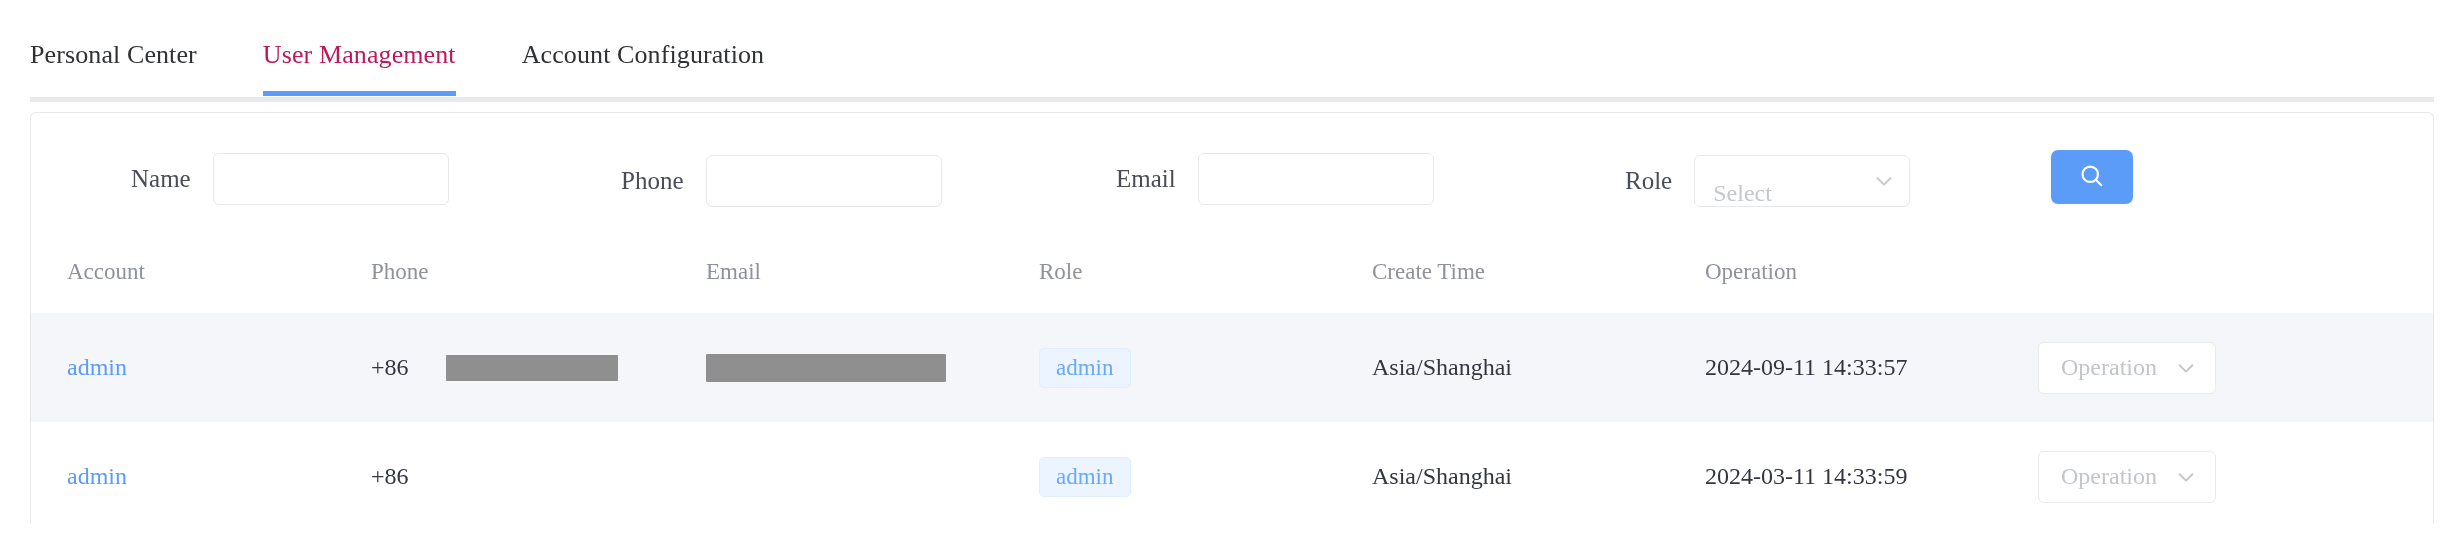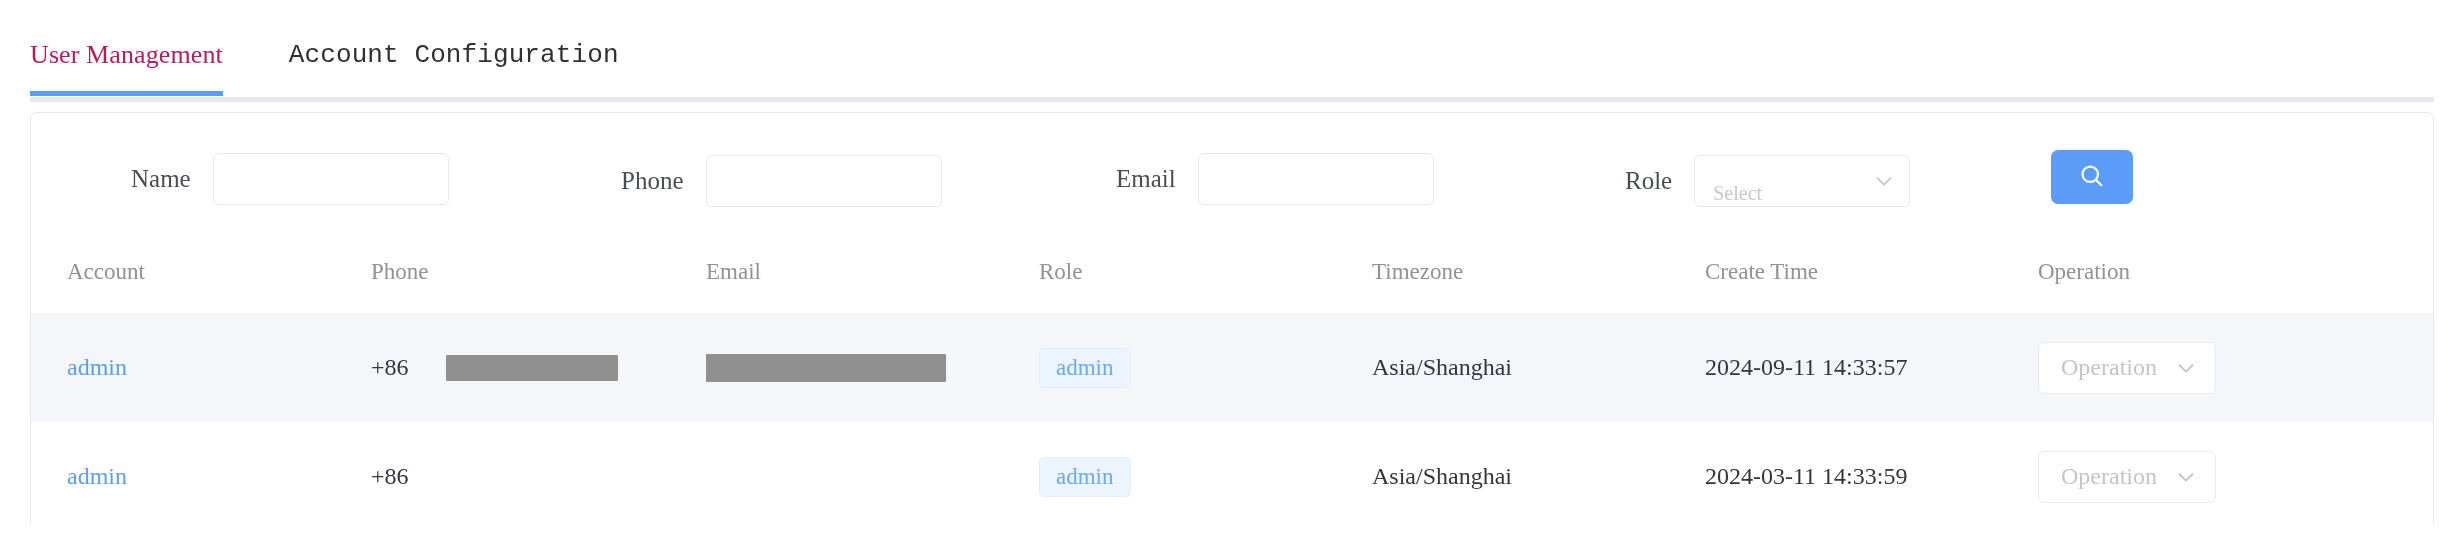--- a/index.html
+++ b/index.html
@@ -33,21 +33,21 @@
     font-size: 26px;
     color: #303133;
     padding: 0 0 26px 0;
     margin-right: 66px;
     line-height: 30px;
     white-space: nowrap;
     cursor: pointer;
     position: relative;
     letter-spacing: 0.1px;
   }
-  .tab:last-child { margin-right: 8px; font-family: Liberation Mono, monospace; }
+  .tab:last-child { margin-right: 8px; }
   .tab.active { color: #be185d; }
   .tab.active::after {
     content: "";
     position: absolute;
     left: 0; right: 0;
     bottom: 0;
     height: 5px;
     background: #5b9cf8;
     z-index: 2;
   }
@@ -118,21 +118,21 @@
     border-radius: 6px;
     background: #fff;
     box-sizing: border-box;
     display: flex;
     align-items: center;
     justify-content: space-between;
     padding: 0 14px 0 18px;
     cursor: pointer;
   }
   .select-placeholder {
-    font-size: 20px;
+    font-size: 24px;
     color: #c5c8cf;
     line-height: 1;
     margin-top: 24px;
   }
   .chev {
     width: 22px; height: 22px;
     flex: 0 0 auto;
   }
   .chev svg { display: block; }
 
@@ -226,20 +226,23 @@
   .redact.phone { width: 172px; height: 26px; margin-left: 4px; }
   .redact.email { width: 240px; height: 28px; }
   .phone-cell { display: flex; align-items: center; gap: 33px; }
 </style>
 </head>
 <body>
 
 <div class="tabbar">
   <div class="tabline"></div>
   <div class="tabs">
+    <div class="tab">
+      <span>Personal Center</span>
+    </div>
     <div class="tab active">
       <span>User Management</span>
     </div>
     <div class="tab">
       <span>Account Configuration</span>
     </div>
   </div>
 </div>
 
 <div class="card">
@@ -283,21 +286,20 @@
     </button>
   </div>
 
   <div class="table">
 
     <div class="thead">
       <div class="c-account">Account</div>
       <div class="c-phone">Phone</div>
       <div class="c-email">Email</div>
       <div class="c-role">Role</div>
-      <div class="c-timezone">Timezone</div>
       <div class="c-time">Create Time</div>
       <div class="c-operation">Operation</div>
     </div>
 
     <div class="trow striped">
       <div class="c-account">
         <a class="acct-link">admin</a>
       </div>
       <div class="c-phone phone-cell">
         <span>+86</span>

